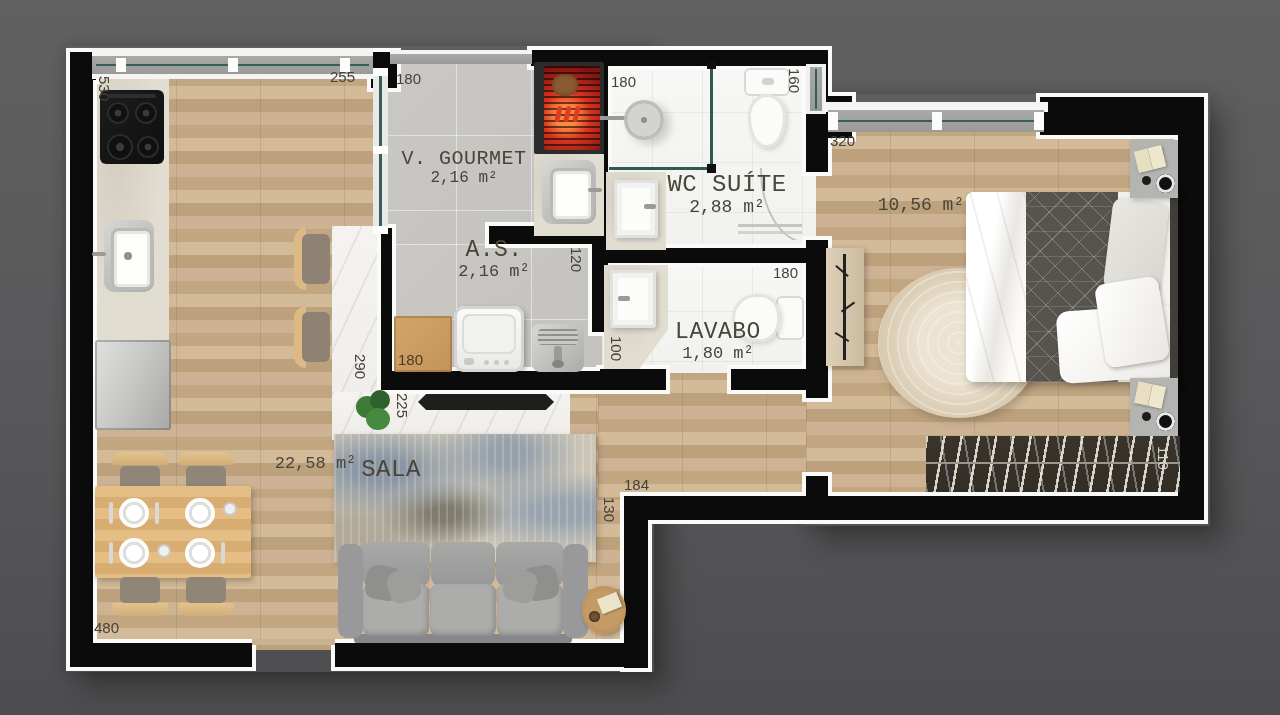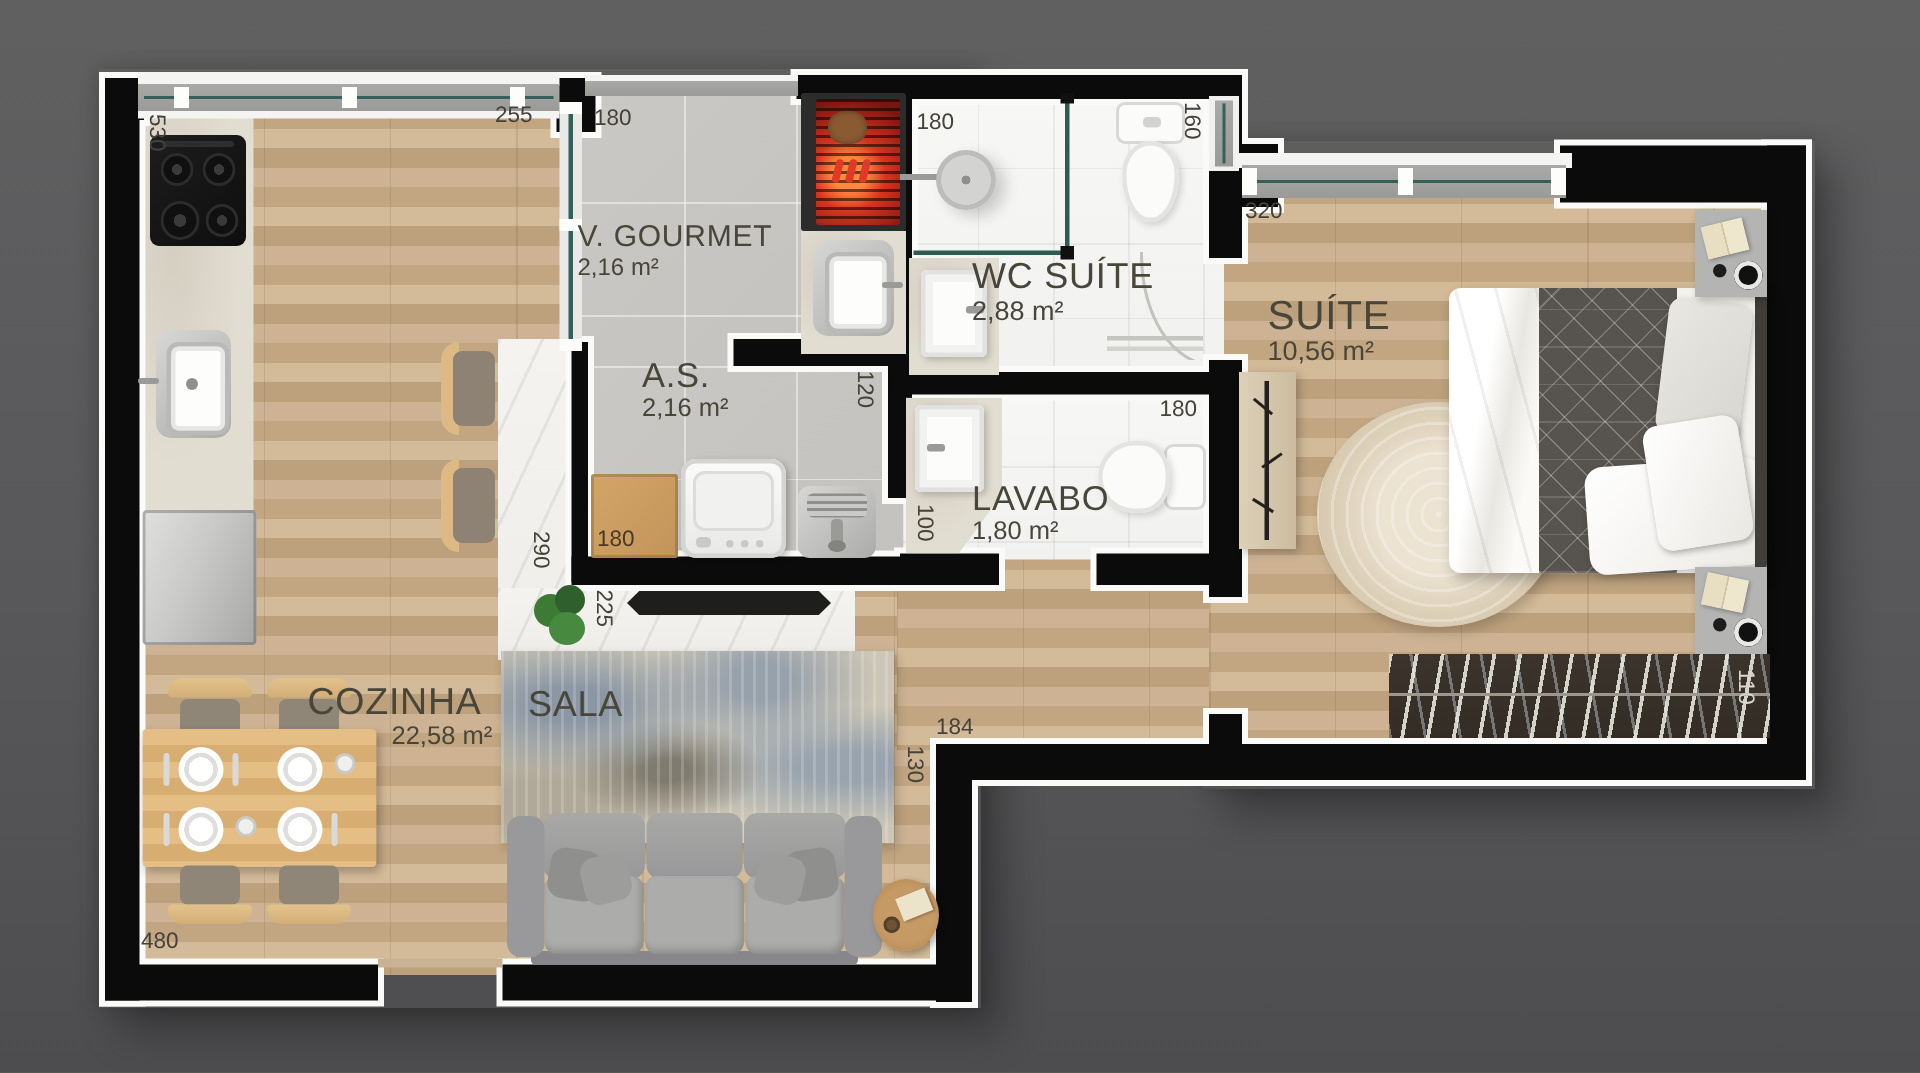--- a/index.html
+++ b/index.html
@@ -30,21 +30,21 @@
   
   .winbase{background:#f4f4f2;}
   .winband{background:linear-gradient(#a9aaa8,#9a9b99);}
   .winglass{background:#35605a;}
   .wintab{background:#fdfdfb;}
   
   .dim{position:absolute;font-size:15px;color:#45423a;white-space:nowrap;}
   .dim.v{writing-mode:vertical-rl;}
   .dim.onwood-dark{color:#4a3a24;}
   .dim.light{color:#d9d6cb;}
-  .room-label{position:absolute;color:#484539;line-height:1.08;}
+  .room-label{position:absolute;text-align:center;color:#484539;line-height:1.08;font-family:Liberation Mono, monospace;}
   .rl-name{display:block;letter-spacing:.5px;}
   .rl-area{display:block;}
   
   .metal{background:linear-gradient(135deg,#d7d7d5,#ababa9);border-radius:10px;}
   .basin{position:absolute;background:#fdfdfb;border:3px solid #b9b9b7;border-radius:8px;box-shadow:inset 0 0 0 3px #e7e7e5;}
   .wht{background:#fbfbf9;}
   .burner{position:absolute;width:22px;height:22px;border-radius:50%;
       background:radial-gradient(circle,#3a3a3a 0 22%,#101010 23% 100%);box-shadow:inset 0 0 0 2px #2c2c2c;}
   .chair-back{height:13px;border-radius:26px 26px 8px 8px;background:linear-gradient(#e3c28c,#d2ae78);}
   .chair-seat{width:40px;height:26px;margin:1px auto 0;border-radius:5px;background:#8f8678;}
@@ -346,21 +346,20 @@
     <div class="pillow" style="left:186px;top:24px;width:34px;height:34px;transform:rotate(-9deg);background:#8f8f8d;"></div>
     <div class="pillow" style="left:166px;top:28px;width:32px;height:32px;transform:rotate(13deg);background:#9d9d9b;"></div>
   </div>
 
   <div class="abs" style="left:582px;top:586px;width:44px;height:48px;border-radius:50%;background:radial-gradient(circle,#c59a64 0 55%,#b0834e 100%);box-shadow:2px 2px 5px rgba(0,0,0,.3);">
     <div class="abs" style="left:17px;top:9px;width:21px;height:16px;transform:rotate(-22deg);background:#ece4ca;box-shadow:1px 1px 2px rgba(0,0,0,.3);"></div>
     <div class="abs" style="left:7px;top:25px;width:11px;height:11px;border-radius:50%;background:#6d5436;box-shadow:inset 0 0 0 2px #54402a;"></div>
   </div>
 
   <div class="room-label" style="left:205px;top:455px;width:165px;">
-    <span class="rl-name" style="font-size:25px;">COZINHA</span>
     <span class="rl-area" style="font-size:17px;padding-left:56px;">22,58 m²</span>
   </div>
   <div class="room-label" style="left:352px;top:457px;width:78px;">
     <span class="rl-name" style="font-size:24px;">SALA</span>
   </div>
   <div class="room-label" style="left:385px;top:148px;width:158px;">
     <span class="rl-name" style="font-size:20px;">V. GOURMET</span>
     <span class="rl-area" style="font-size:16px;">2,16 m²</span>
   </div>
   <div class="room-label" style="left:428px;top:238px;width:132px;">
@@ -369,21 +368,20 @@
   </div>
   <div class="room-label" style="left:648px;top:172px;width:158px;">
     <span class="rl-name" style="font-size:24px;">WC SUÍTE</span>
     <span class="rl-area" style="font-size:18px;">2,88 m²</span>
   </div>
   <div class="room-label" style="left:648px;top:320px;width:140px;">
     <span class="rl-name" style="font-size:23px;">LAVABO</span>
     <span class="rl-area" style="font-size:17px;">1,80 m²</span>
   </div>
   <div class="room-label" style="left:845px;top:196px;width:152px;">
-    <span class="rl-name" style="font-size:27px;">SUÍTE</span>
     <span class="rl-area" style="font-size:18px;">10,56 m²</span>
   </div>
 
   <div class="dim v" style="left:96px;top:76px;">530</div>
   <div class="dim" style="left:330px;top:68px;">255</div>
   <div class="dim" style="left:396px;top:70px;">180</div>
   <div class="dim" style="left:611px;top:73px;">180</div>
   <div class="dim v" style="left:786px;top:68px;">160</div>
   <div class="dim" style="left:830px;top:132px;">320</div>
   <div class="dim v" style="left:568px;top:247px;">120</div>

